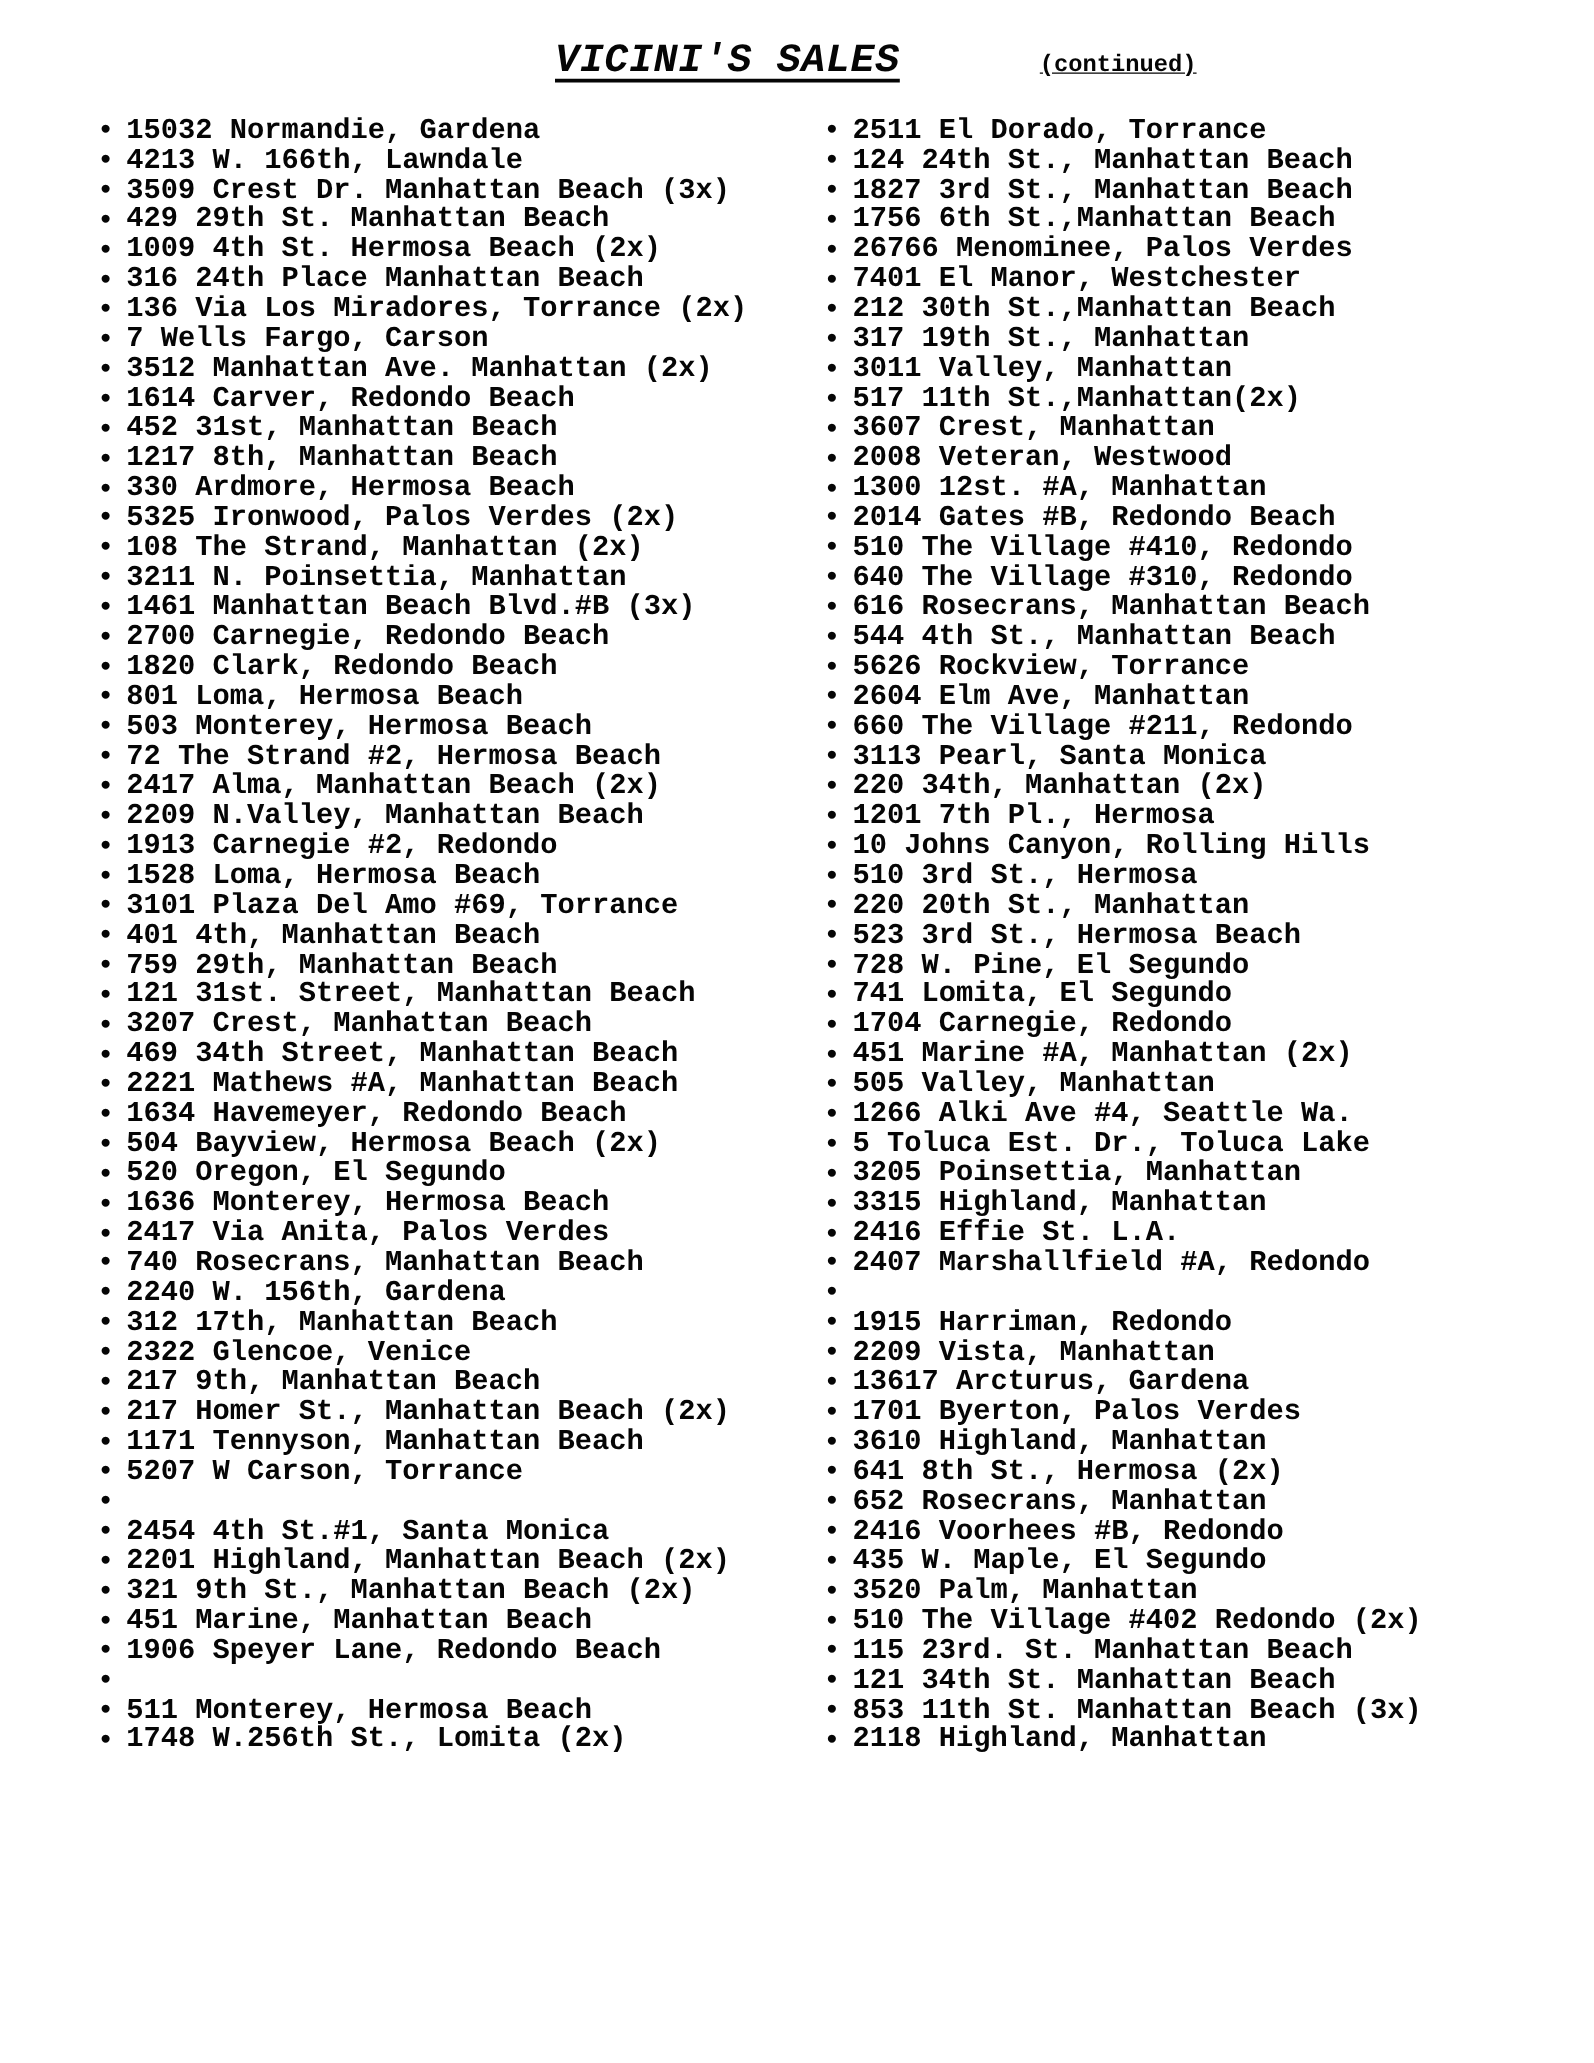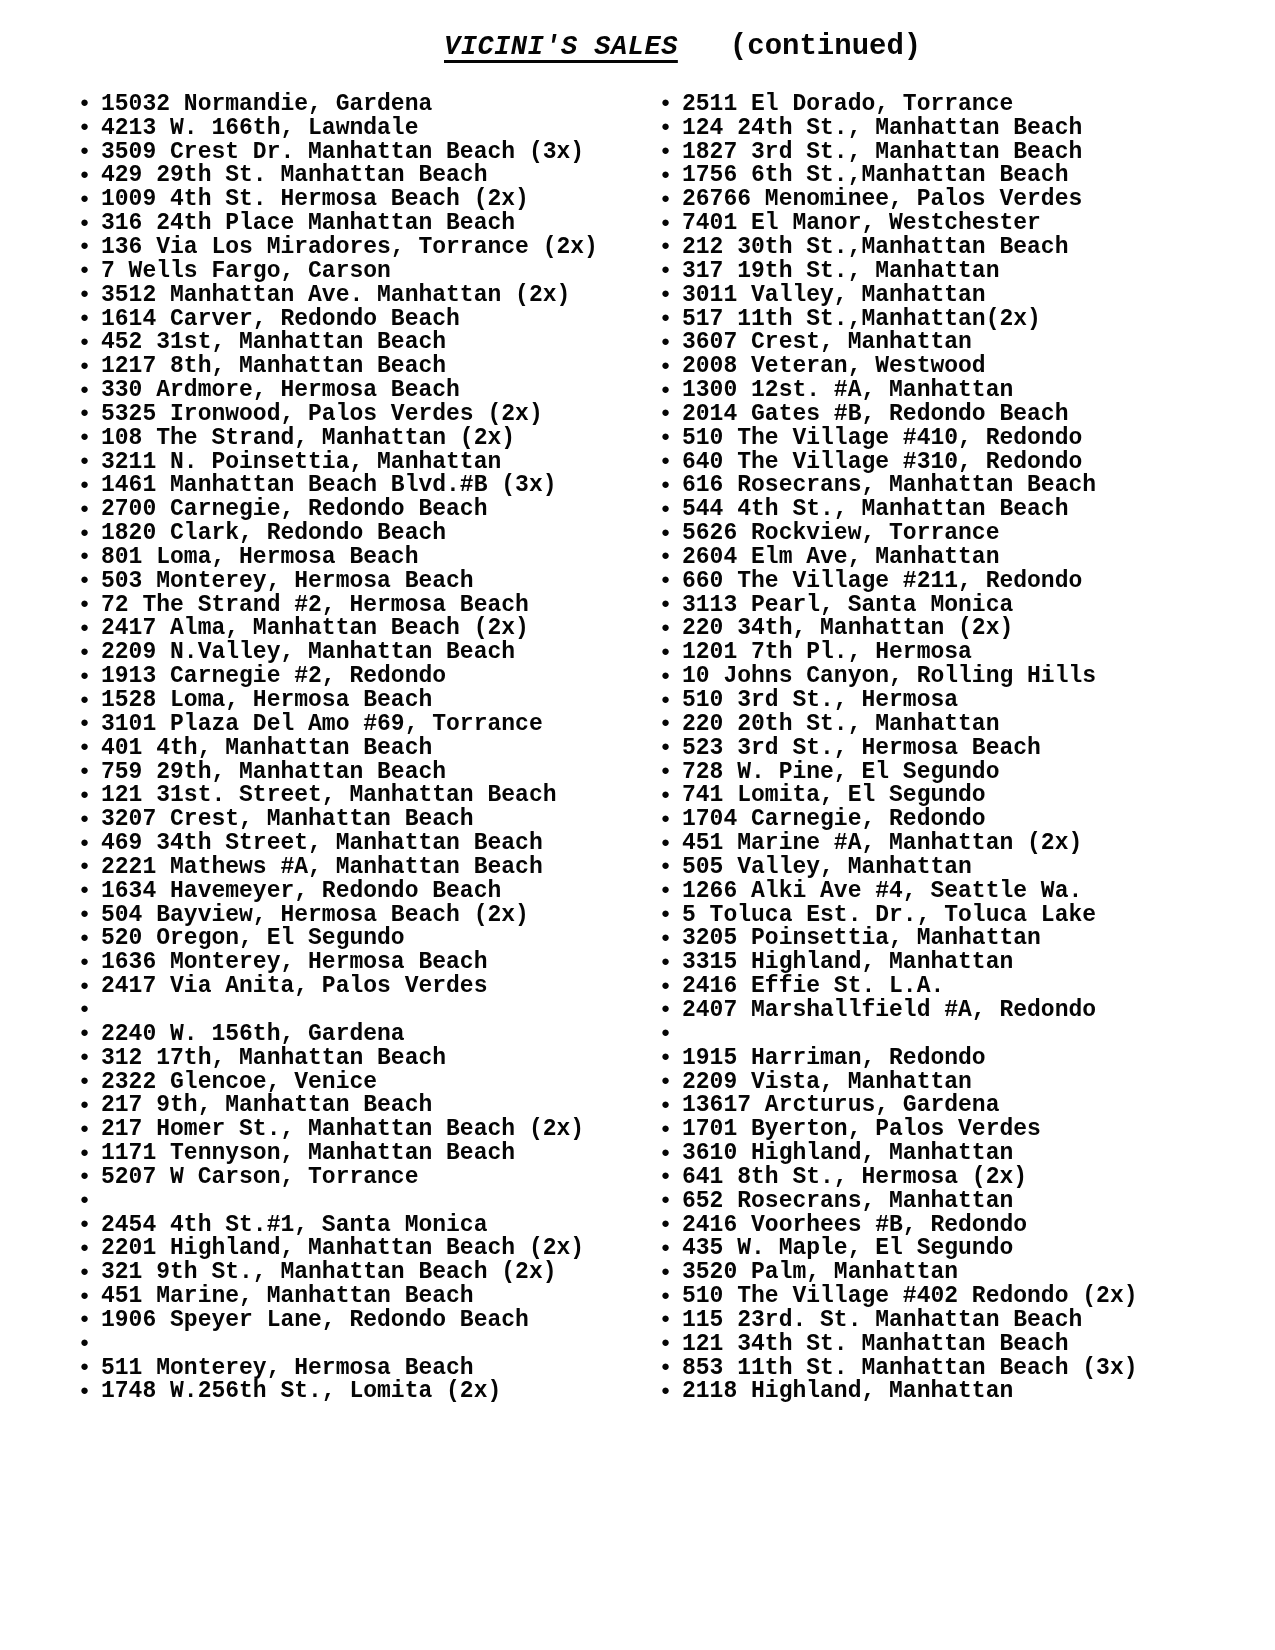--- a/index.html
+++ b/index.html
@@ -17,31 +17,32 @@
     font-weight: bold;
     overflow: hidden;
   }
   .header {
     position: absolute;
     left: 444px;
     top: 30px;
     white-space: nowrap;
   }
   .title {
-    font-size: 27px;
+    font-size: 32px;
     font-style: italic;
     letter-spacing: 0.5px;
     text-decoration: underline;
     text-decoration-thickness: 3px;
     text-underline-offset: 6px;
   }
   .continued {
-    font-size: 29px;
-    margin-left: 52px;
+    font-size: 19px;
+    margin-left: 112px;
     font-style: normal;
+    text-decoration: underline;
   }
   ul.col {
     position: absolute;
     top: 92px;
     margin: 0;
     padding: 0;
     list-style: none;
   }
   ul.col-left  { left: 80px;  }
   ul.col-right { left: 661px; }
@@ -102,21 +103,21 @@
       <li class="row"><span class="bullet">●</span><span class="txt">759 29th, Manhattan Beach</span></li>
       <li class="row"><span class="bullet">●</span><span class="txt">121 31st. Street, Manhattan Beach</span></li>
       <li class="row"><span class="bullet">●</span><span class="txt">3207 Crest, Manhattan Beach</span></li>
       <li class="row"><span class="bullet">●</span><span class="txt">469 34th Street, Manhattan Beach</span></li>
       <li class="row"><span class="bullet">●</span><span class="txt">2221 Mathews #A, Manhattan Beach</span></li>
       <li class="row"><span class="bullet">●</span><span class="txt">1634 Havemeyer, Redondo Beach</span></li>
       <li class="row"><span class="bullet">●</span><span class="txt">504 Bayview, Hermosa Beach (2x)</span></li>
       <li class="row"><span class="bullet">●</span><span class="txt">520 Oregon, El Segundo</span></li>
       <li class="row"><span class="bullet">●</span><span class="txt">1636 Monterey, Hermosa Beach</span></li>
       <li class="row"><span class="bullet">●</span><span class="txt">2417 Via Anita, Palos Verdes</span></li>
-      <li class="row"><span class="bullet">●</span></li>
+      <li class="row"><span class="bullet">●</span><span class="txt">740 Rosecrans, Manhattan Beach</span></li>
       <li class="row"><span class="bullet">●</span><span class="txt">2240 W. 156th, Gardena</span></li>
       <li class="row"><span class="bullet">●</span><span class="txt">312 17th, Manhattan Beach</span></li>
       <li class="row"><span class="bullet">●</span><span class="txt">2322 Glencoe, Venice</span></li>
       <li class="row"><span class="bullet">●</span><span class="txt">217 9th, Manhattan Beach</span></li>
       <li class="row"><span class="bullet">●</span><span class="txt">217 Homer St., Manhattan Beach (2x)</span></li>
       <li class="row"><span class="bullet">●</span><span class="txt">1171 Tennyson, Manhattan Beach</span></li>
       <li class="row"><span class="bullet">●</span><span class="txt">5207 W Carson, Torrance</span></li>
       <li class="row"><span class="bullet">●</span></li>
       <li class="row"><span class="bullet">●</span><span class="txt">2454 4th St.#1, Santa Monica</span></li>
       <li class="row"><span class="bullet">●</span><span class="txt">2201 Highland, Manhattan Beach (2x)</span></li>

